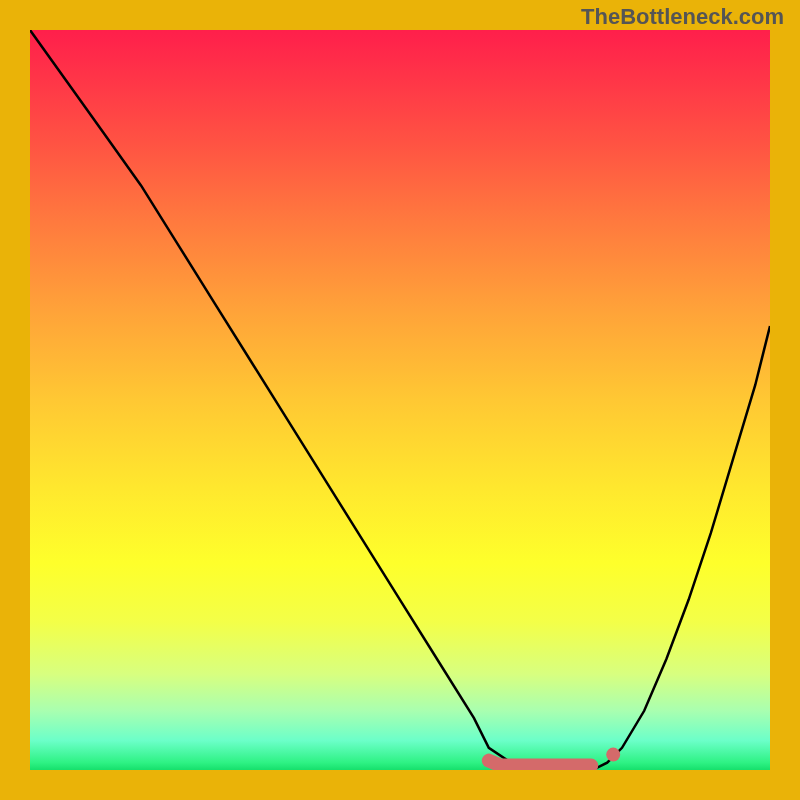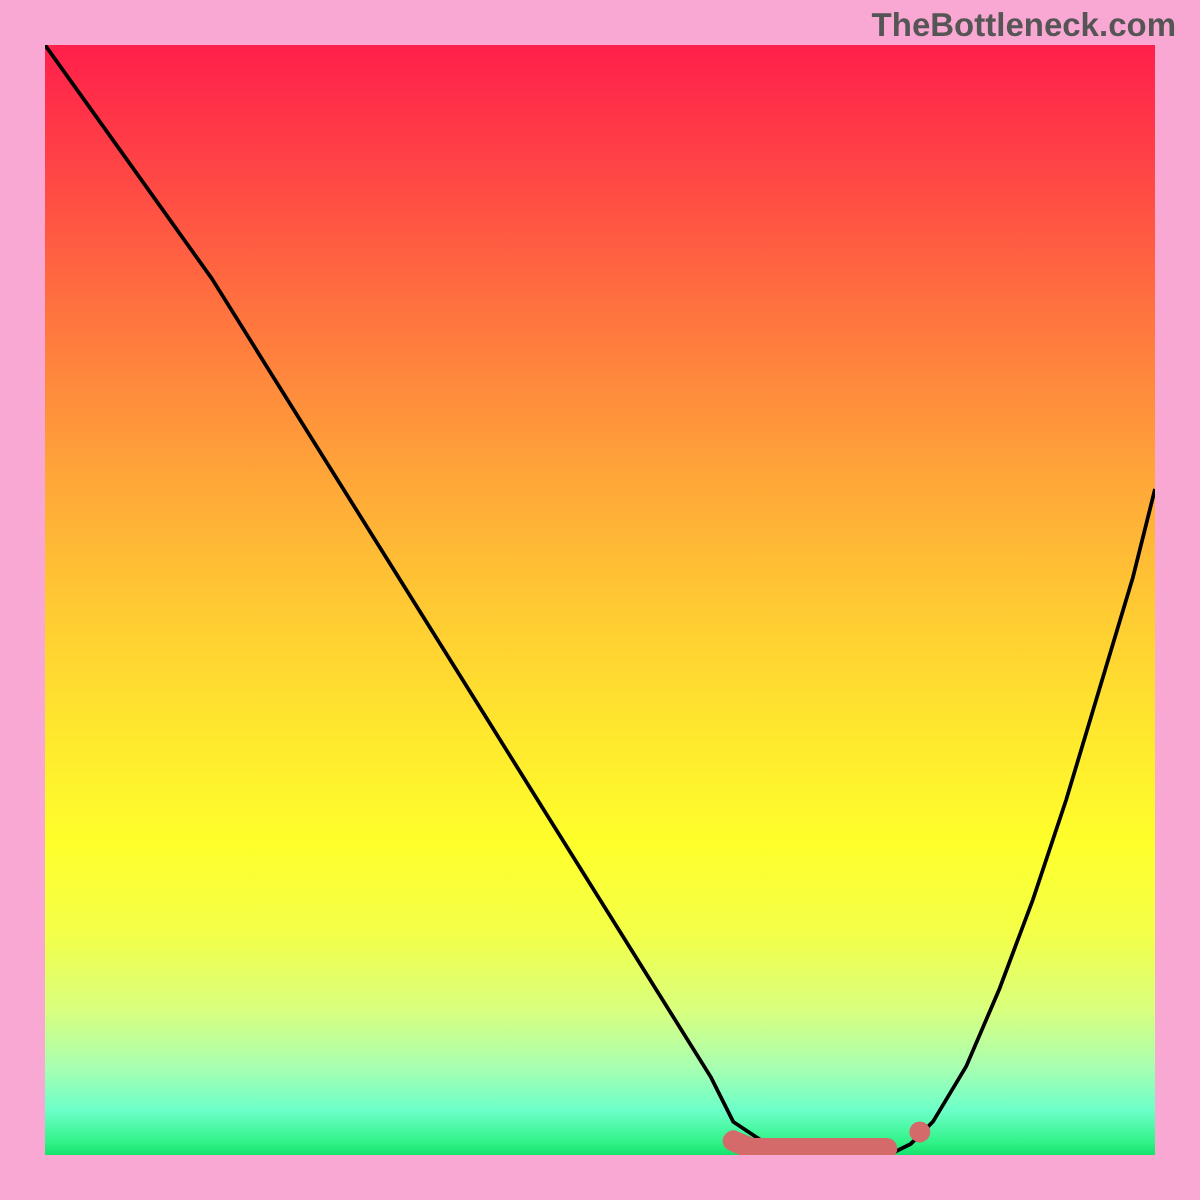--- a/index.html
+++ b/index.html
@@ -7,21 +7,21 @@
     padding: 0;
     width: 800px;
     height: 800px;
     background: #000;
     overflow: hidden;
   }
   .chart-container {
     position: relative;
     width: 800px;
     height: 800px;
-    background: #f9a8d4;
+    background: #eab308;
   }
   .watermark {
     position: absolute;
     top: 4px;
     right: 16px;
     color: #555;
     font-family: Arial, sans-serif;
     font-size: 22px;
     font-weight: bold;
     z-index: 10;

